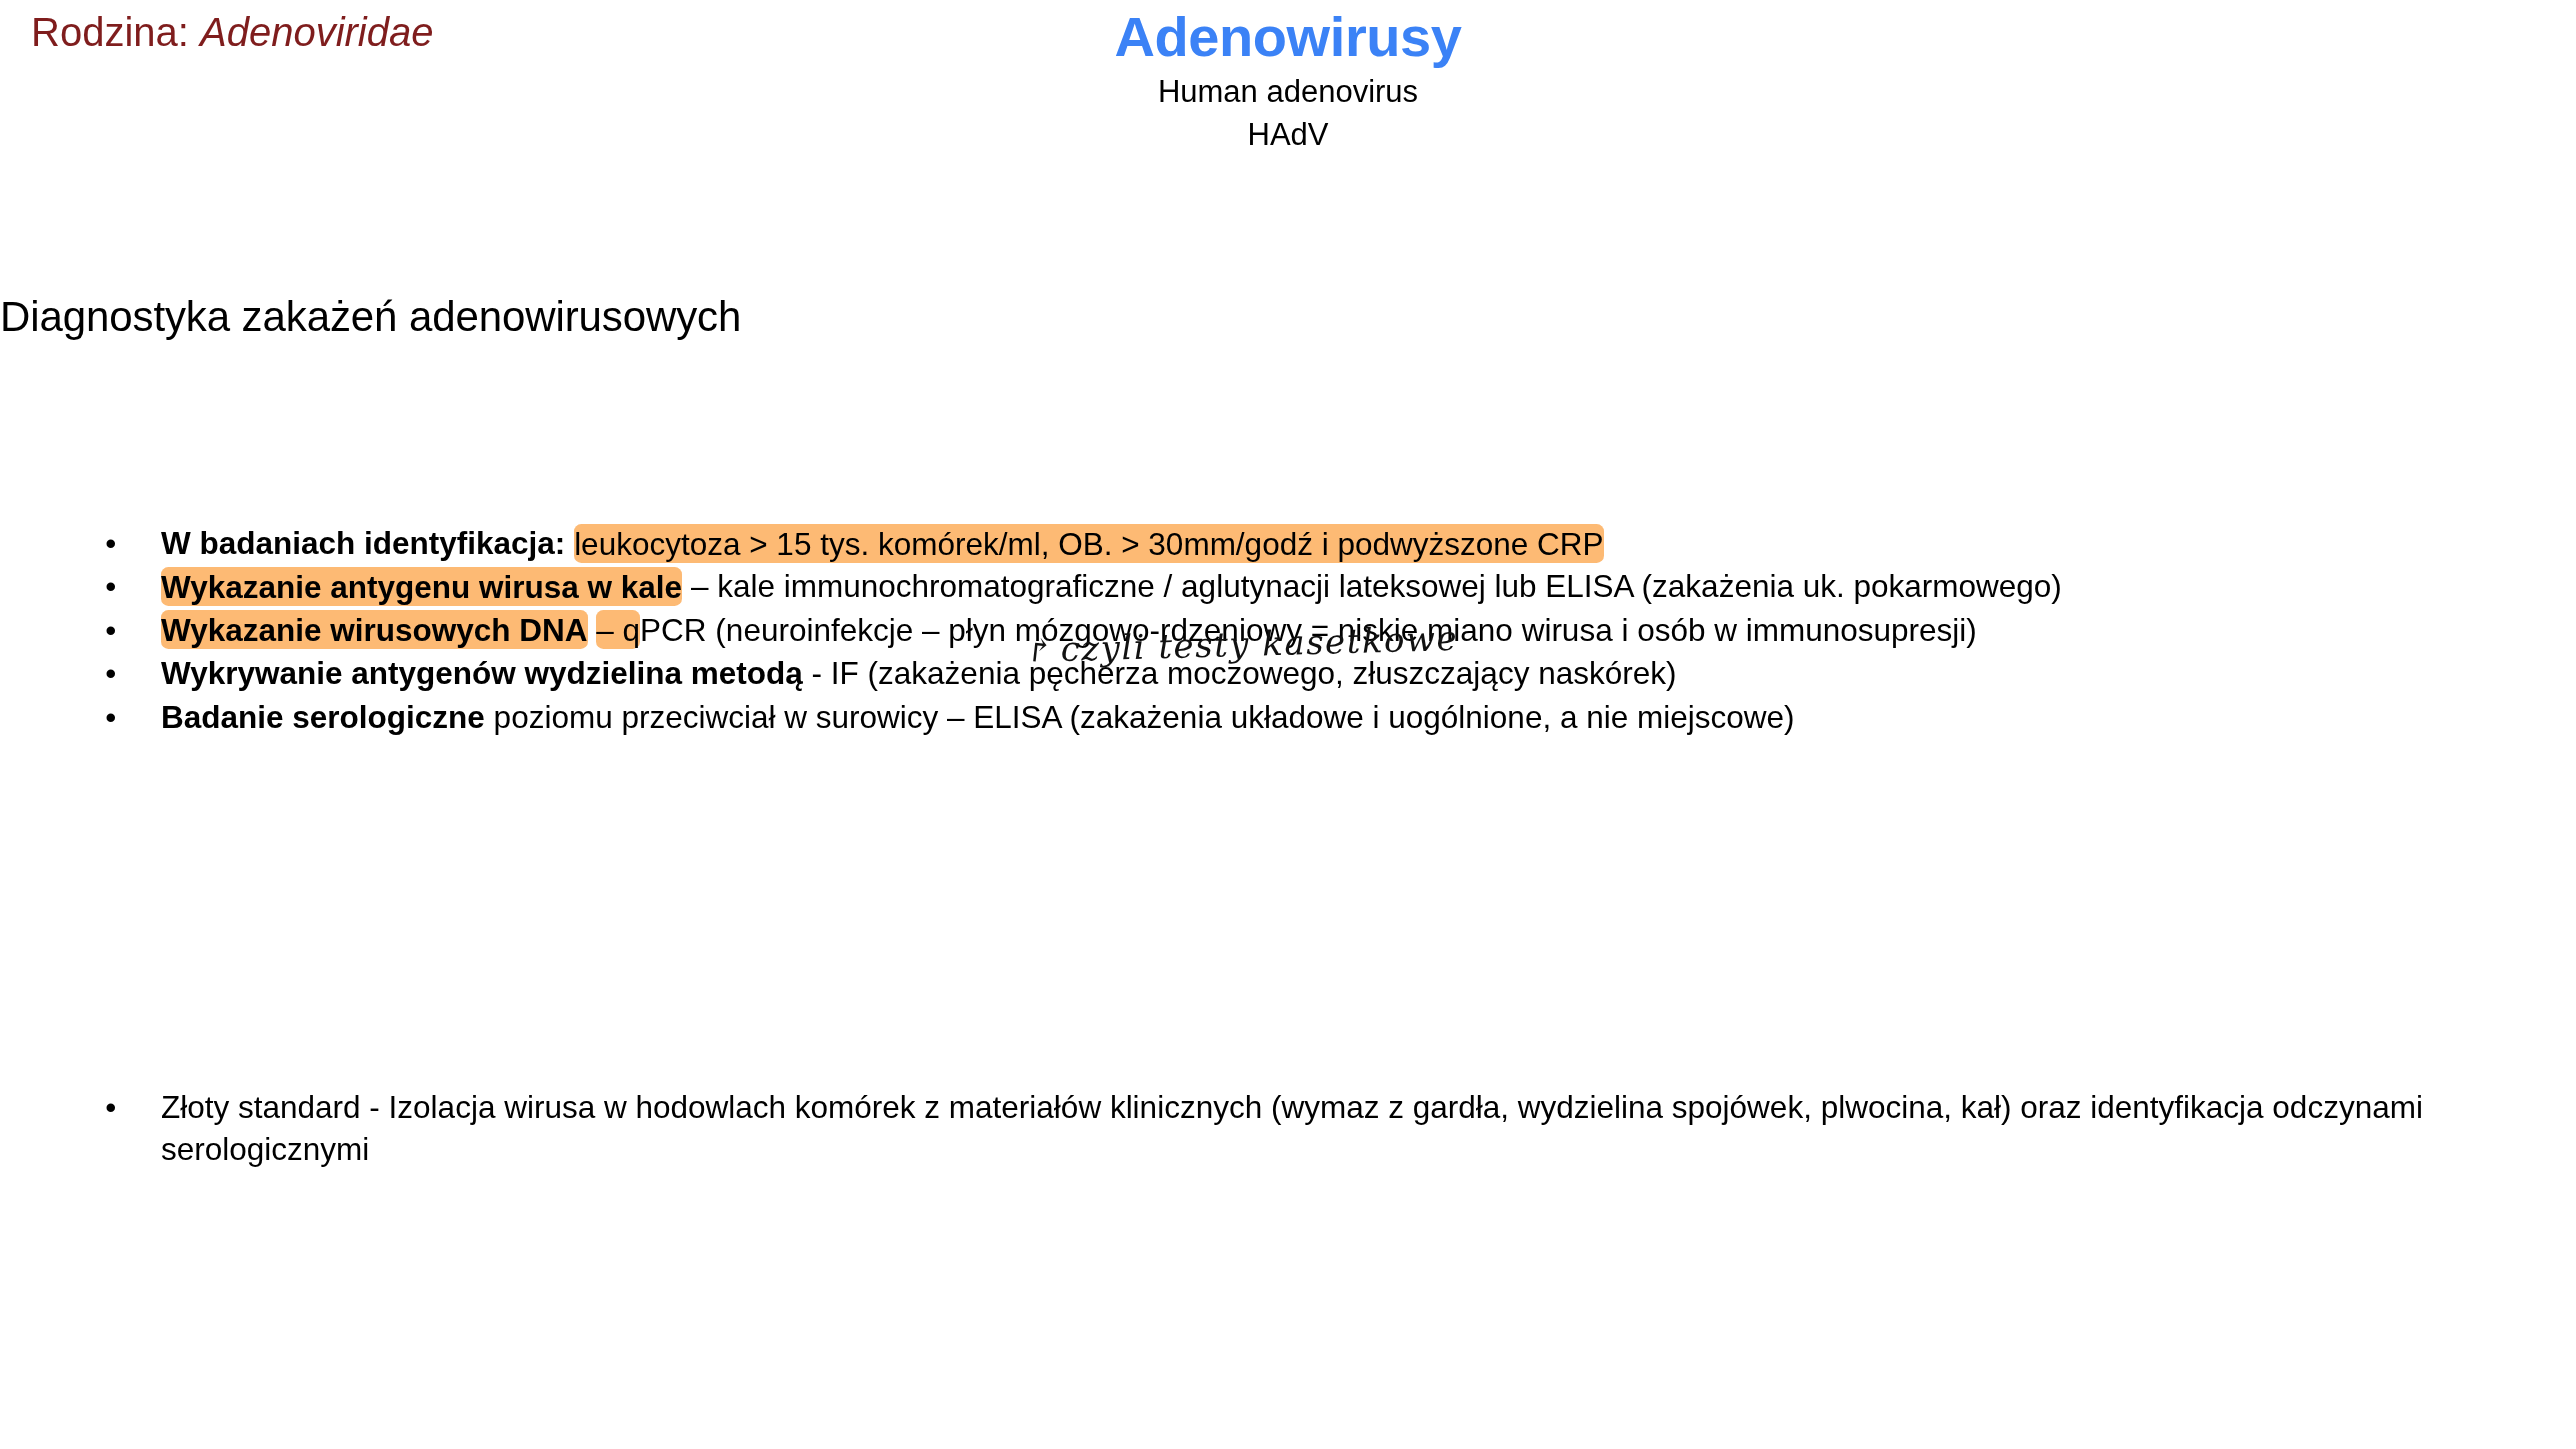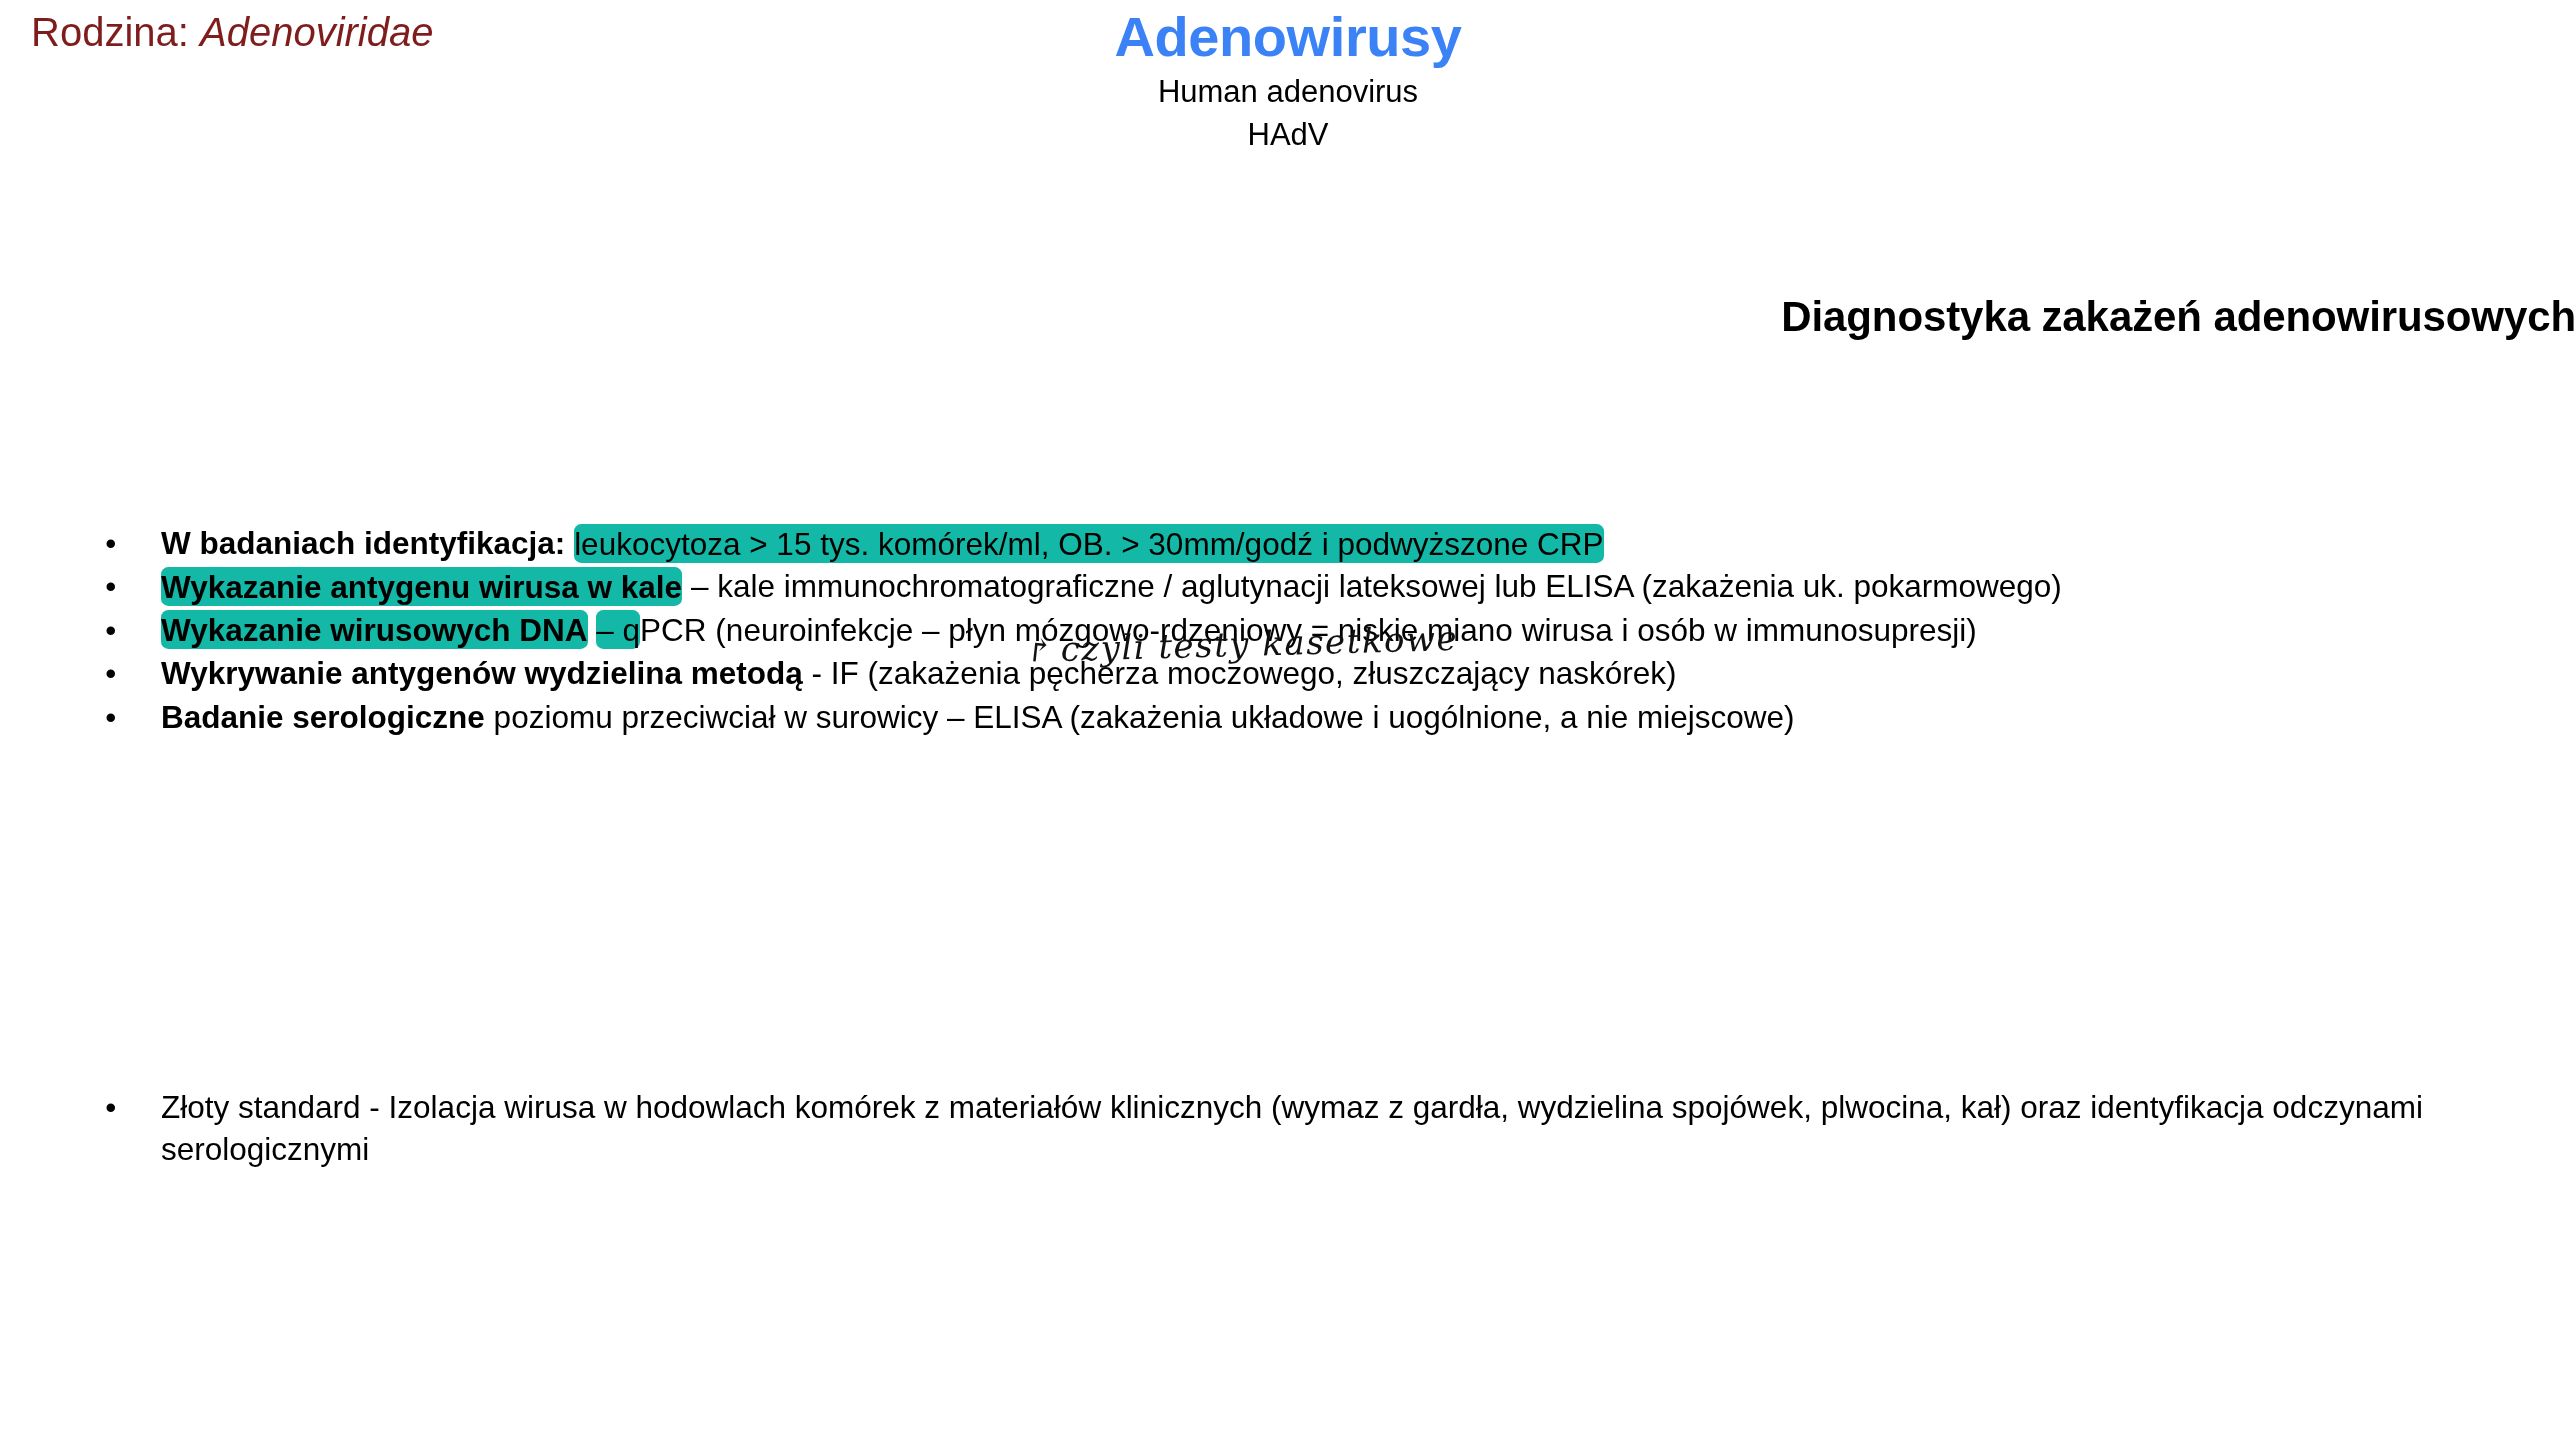--- a/index.html
+++ b/index.html
@@ -54,23 +54,23 @@
     line-height: 1.32;
     margin-top: 2.9px;
   }
 
   
   .section-heading {
     position: absolute;
     left: 0;
     right: 0;
     top: 293px;
-    text-align: right;
+    text-align: left;
     font-size: 42px;
-    font-weight: bold;
+    font-weight: normal;
     color: #000;
     letter-spacing: -0.1px;
   }
 
   
   .bullets {
     position: absolute;
     left: 95px;
     top: 523px;
     width: 2401px;
@@ -88,21 +88,21 @@
     left: 10.2px;
     top: 0;
     font-size: 31.5px;
     line-height: 1.33;
   }
   .bullet b { font-weight: bold; }
   .hl {
     background: #e8d храм;
   }
   .hl {
-    background: #14b8a6;
+    background: #fdba74;
     border-radius: 7.3px;
     padding: 1.5px 0;
     box-decoration-break: clone;
     -webkit-box-decoration-break: clone;
   }
 
   .final-bullet {
     position: absolute;
     left: 95px;
     top: 1087px;

